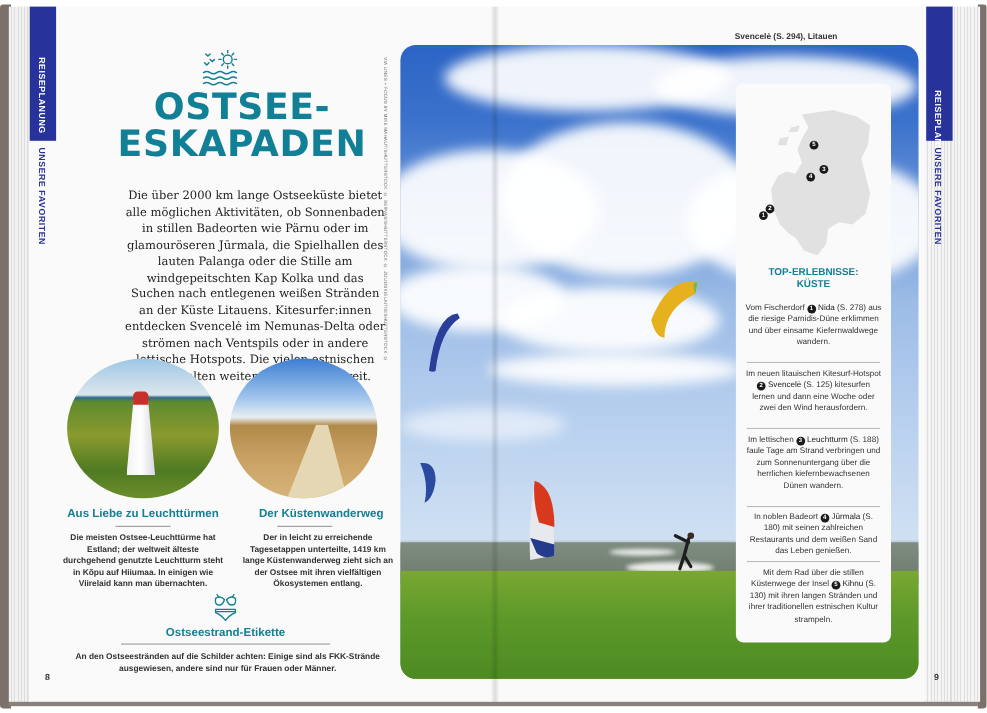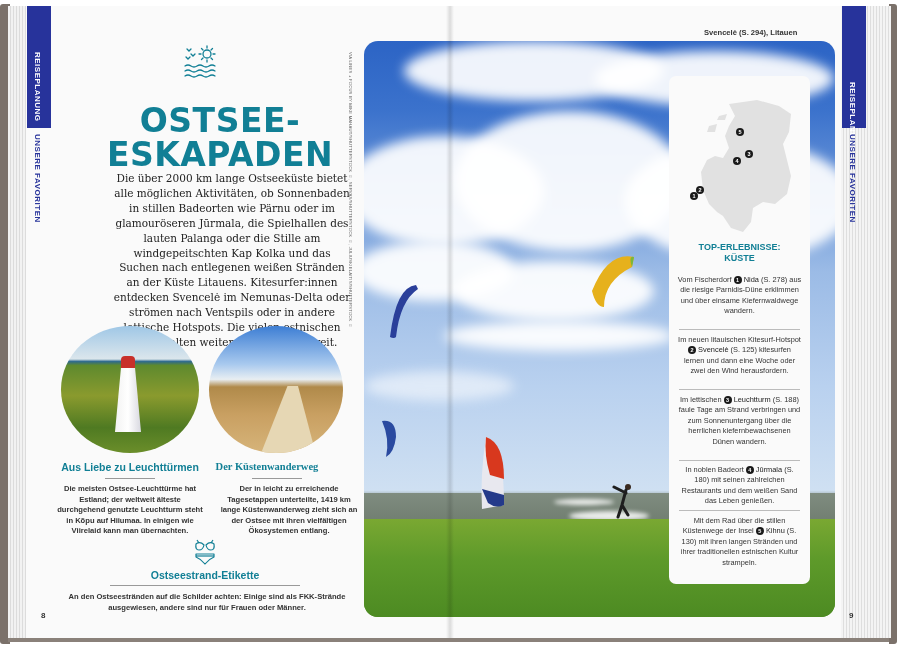--- a/index.html
+++ b/index.html
@@ -19,21 +19,21 @@
   .side-tab-text{position:absolute;writing-mode:vertical-rl;font-family:"Liberation Sans",sans-serif;font-weight:700;font-size:8px;letter-spacing:.5px;}
   .tab-left{left:27px;top:6px;height:122px;}
   .tab-left-label{left:33px;top:52px;color:#fff;}
   .tab-left-sub{left:33px;top:134px;color:#27339b;}
   .tab-right{left:842px;top:6px;height:122px;}
   .tab-right-label{left:848px;top:82px;color:#fff;}
   .tab-right-sub{left:848px;top:134px;color:#27339b;}
 
   
   .heading-icon{position:absolute;left:182px;top:45px;width:40px;height:34px;}
-  .title{position:absolute;left:70px;top:80px;width:300px;text-align:center;font-family:"DejaVu Sans",sans-serif;font-weight:700;color:#117f95;font-size:33px;line-height:34px;letter-spacing:0.5px;margin-top:24px;}
+  .title{position:absolute;left:70px;top:80px;width:300px;text-align:center;font-family:"DejaVu Sans",sans-serif;font-weight:700;color:#117f95;font-size:33px;line-height:34px;letter-spacing:0.5px;}
   .intro{position:absolute;left:112px;top:171px;width:240px;font-family:"DejaVu Serif",serif;font-size:10.5px;line-height:14.9px;color:#222;text-align:center;}
 
   
   .circle{position:absolute;border-radius:50%;overflow:hidden;}
   .circle-lighthouse{left:61px;top:326px;width:138px;height:127px;background:linear-gradient(180deg,#9fc7e6 0%,#dbe6ec 26%,#2e6a8c 28%,#5e8a2e 31%,#8a9a2e 55%,#4f7a22 80%,#6b8e2a 100%);}
   .circle-dune{left:209px;top:326px;width:134px;height:127px;background:linear-gradient(180deg,#3d7ed4 0%,#a8c9ee 30%,#e8eef2 42%,#b08a4a 48%,#c9a062 70%,#d6b47a 100%);}
   .lh-tower{position:absolute;left:54px;top:36px;width:26px;height:70px;background:linear-gradient(90deg,#f2f2f2,#ffffff 50%,#d8d8e0);clip-path:polygon(25% 0,75% 0,100% 100%,0 100%);}
   .lh-top{position:absolute;left:60px;top:30px;width:14px;height:12px;background:#c8302a;border-radius:4px 4px 0 0;}
   .dune-path{position:absolute;left:40px;top:60px;width:70px;height:80px;background:#e6d7b4;clip-path:polygon(55% 0,70% 0,100% 100%,10% 100%);}
 
@@ -49,21 +49,21 @@
 
   
   .photo{position:absolute;left:364px;top:41px;width:471px;height:576px;border-radius:14px 14px 14px 14px;overflow:hidden;z-index:1;
     background:linear-gradient(180deg,#2c64c5 0%,#3b72cc 12%,#9bbbe6 40%,#b9d1ef 60%,#cfe0f2 78%,#6d7b6d 80%,#7e8a74 83%,#5f9a2e 86%,#4f8e23 100%);}
   .cloud{position:absolute;background:rgba(255,255,255,.92);border-radius:50%;filter:blur(6px);}
   .kite{position:absolute;}
   .sea{position:absolute;left:0;top:452px;width:100%;height:38px;background:linear-gradient(180deg,#7f8c80,#6c7a6c);}
   .grass{position:absolute;left:0;top:478px;width:100%;height:100px;background:linear-gradient(180deg,#7aa832 0%,#5e9a2a 40%,#4c8a22 100%);}
   .foam{position:absolute;background:rgba(255,255,255,.85);border-radius:50%;filter:blur(2px);}
 
-  .photo-caption{position:absolute;left:704px;top:28px;font-family:"Liberation Sans",sans-serif;font-size:7.6px;font-weight:700;color:#333;z-index:4;}
+  .photo-caption{position:absolute;left:668px;top:28px;font-family:"Liberation Sans",sans-serif;font-size:7.6px;font-weight:700;color:#333;z-index:4;}
 
   
   .info-card{position:absolute;left:669px;top:76px;width:141px;height:508px;background:#fafafa;border-radius:7px;z-index:5;}
   .map{position:absolute;left:10px;top:10px;width:121px;height:150px;}
   .map-marker{position:absolute;width:8px;height:8px;border-radius:50%;background:#1a1a1a;color:#fff;font-family:"Liberation Sans",sans-serif;font-size:5.5px;font-weight:700;text-align:center;line-height:8px;}
   .card-title{position:absolute;left:0;top:166px;width:141px;text-align:center;font-family:"Liberation Sans",sans-serif;font-size:9px;font-weight:700;color:#117f95;line-height:11px;}
   .card-item{position:absolute;left:8px;width:125px;text-align:center;font-family:"Liberation Sans",sans-serif;font-size:7.4px;line-height:10.4px;color:#333;}
   .card-rule{position:absolute;left:10px;width:121px;height:1px;background:#bbb;}
   .num-dot{display:inline-block;width:8px;height:8px;border-radius:50%;background:#1a1a1a;color:#fff;font-size:5.5px;font-weight:700;line-height:8px;text-align:center;vertical-align:0px;}
   .place{font-weight:400;color:#1a1a1a;}
@@ -117,21 +117,21 @@
     <div class="lh-top"></div>
   </div>
   <div class="circle circle-dune">
     <div class="dune-path"></div>
   </div>
 
   <div class="sub-title" style="left:55px;top:461px;width:150px;">Aus Liebe zu Leuchttürmen</div>
   <div class="sub-rule" style="left:105px;top:478px;width:50px;"></div>
   <div class="sub-text" style="left:56px;top:484px;width:148px;">Die meisten Ostsee-Leuchttürme hat Estland; der weltweit älteste durchgehend genutzte Leuchtturm steht in Kõpu auf Hiiumaa. In einigen wie Viirelaid kann man übernachten.</div>
 
-  <div class="sub-title" style="left:197px;top:461px;width:140px;font-family:Liberation Serif, serif;">Der Küstenwanderweg</div>
+  <div class="sub-title" style="left:222px;top:461px;width:140px;">Der Küstenwanderweg</div>
   <div class="sub-rule" style="left:252px;top:478px;width:50px;"></div>
   <div class="sub-text" style="left:220px;top:484px;width:138px;">Der in leicht zu erreichende Tagesetappen unterteilte, 1419 km lange Küstenwanderweg zieht sich an der Ostsee mit ihren vielfältigen Ökosystemen entlang.</div>
 
   <svg class="etikette-icon" viewBox="0 0 26 28">
     <g stroke="#117f95" stroke-width="1.2" fill="none" stroke-linejoin="round">
       <path d="M5 3 l2 3 M21 3 l-2 3"></path>
       <path d="M4 7 q4 -3 8 1 q-1 5 -5 5 q-4 0 -3 -6 z"></path>
       <path d="M22 7 q-4 -3 -8 1 q1 5 5 5 q4 0 3 -6 z"></path>
       <path d="M4 17 h18 v3 q-5 2 -9 7 q-4 -5 -9 -7 z"></path>
       <line x1="4" y1="19" x2="22" y2="19"></line>

